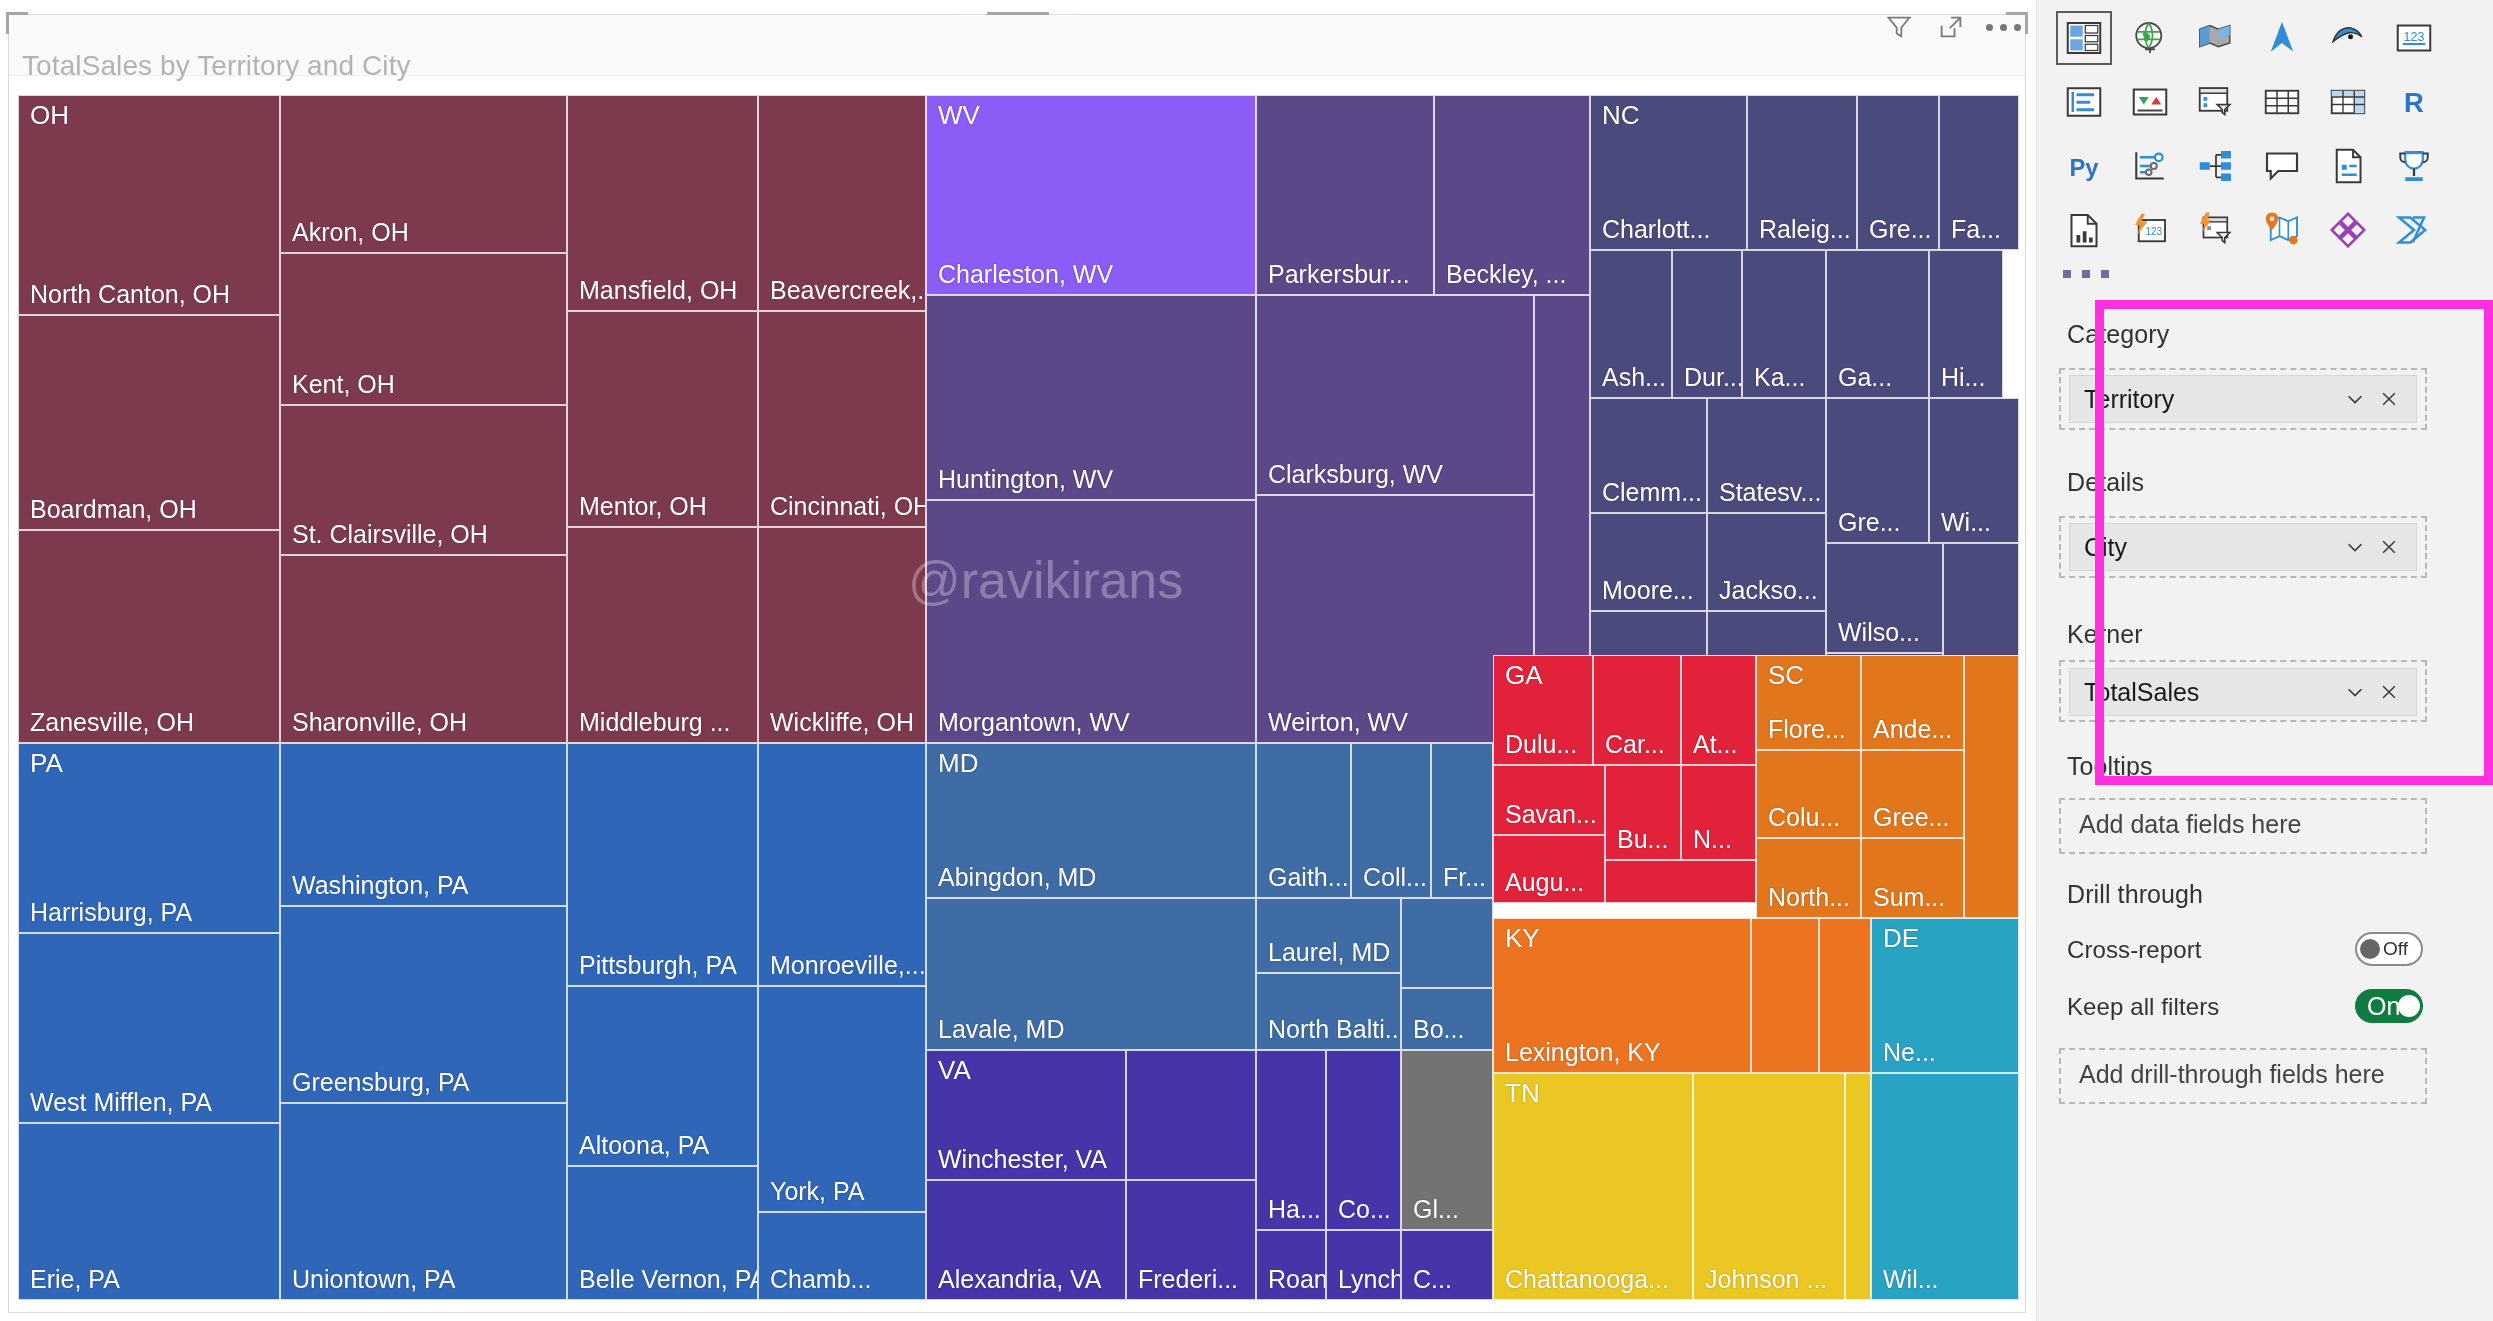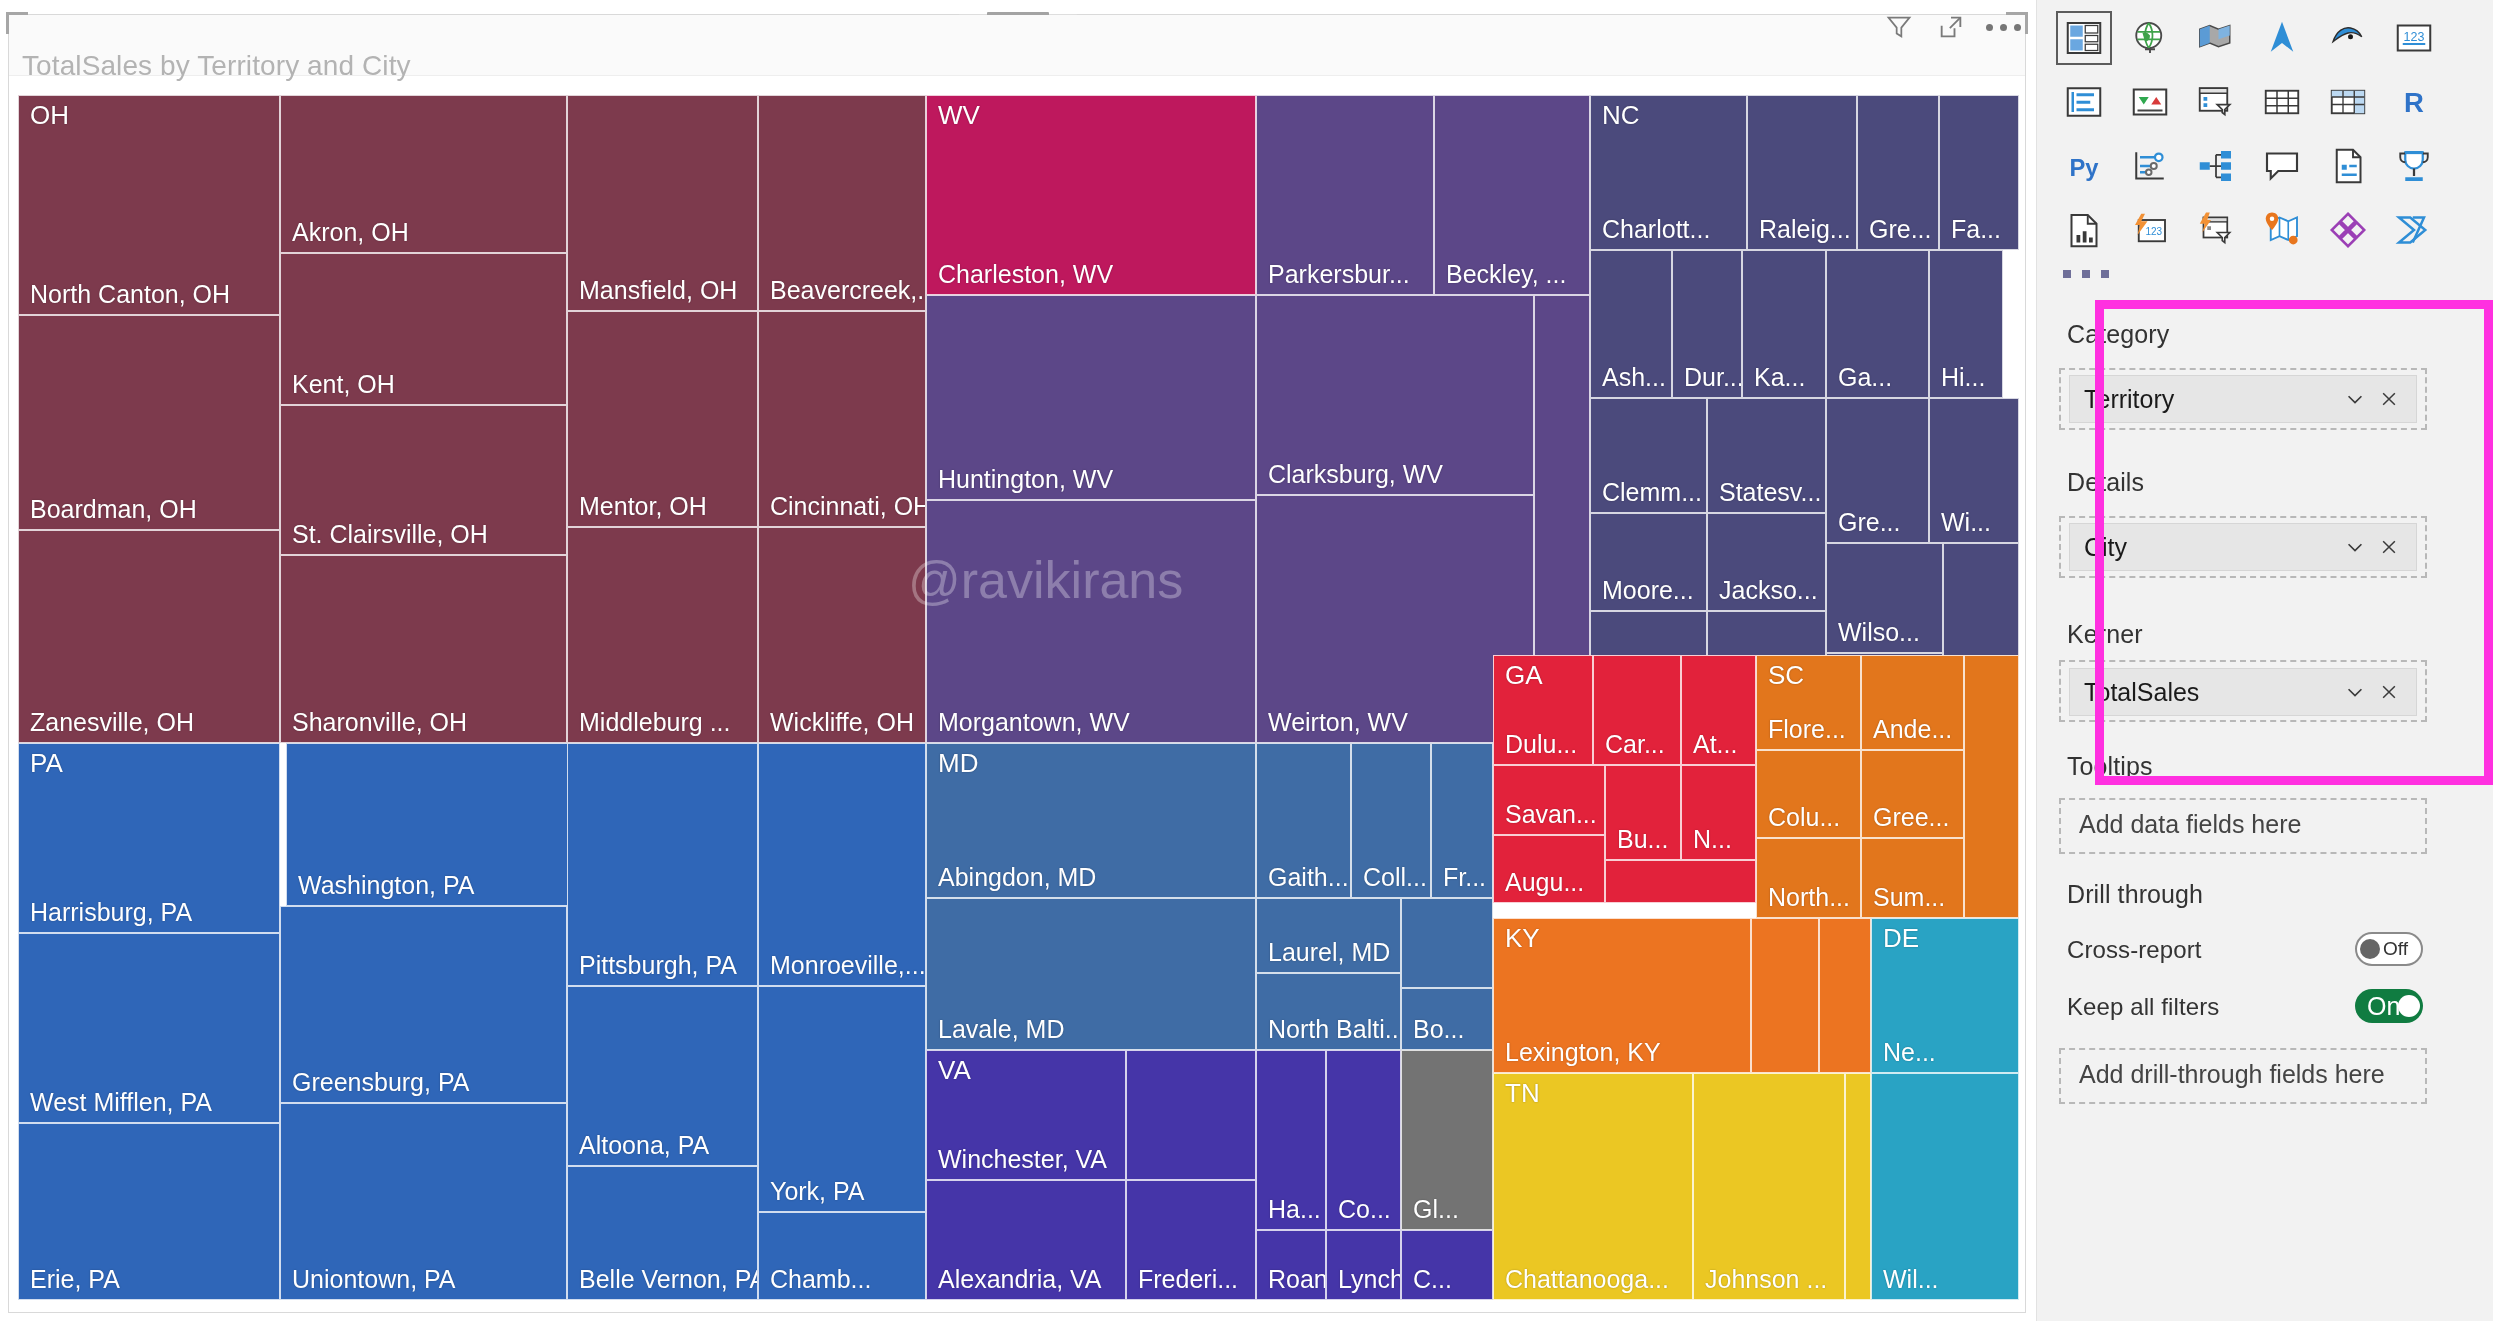--- a/index.html
+++ b/index.html
@@ -150,21 +150,21 @@
         </div>
         <div class="tile" style="left: 740px; top: 216px; width: 168px; height: 216px; background: rgb(125, 58, 77);">
           <span class="lbl">Cincinnati, OH</span>
         </div>
         <div class="tile" style="left: 740px; top: 432px; width: 168px; height: 216px; background: rgb(125, 58, 77);">
           <span class="lbl">Wickliffe, OH</span>
         </div>
         <div class="tile" style="left: 908px; top: 0px; width: 330px; height: 200px; background: transparent; border: 1px solid transparent; z-index: 5; pointer-events: none;">
           <span class="hdr">WV</span>
         </div>
-        <div class="tile" style="left: 908px; top: 0px; width: 330px; height: 200px; background: #be185d;">
+        <div class="tile" style="left: 908px; top: 0px; width: 330px; height: 200px; background: #8b5cf6;">
           <span class="lbl">Charleston, WV</span>
         </div>
         <div class="tile" style="left: 908px; top: 200px; width: 330px; height: 205px; background: rgb(92, 71, 136);">
           <span class="lbl">Huntington, WV</span>
         </div>
         <div class="tile" style="left: 908px; top: 405px; width: 330px; height: 243px; background: rgb(92, 71, 136);">
           <span class="lbl">Morgantown, WV</span>
         </div>
         <div class="tile" style="left: 1238px; top: 0px; width: 178px; height: 200px; background: rgb(92, 71, 136);">
           <span class="lbl">Parkersbur...</span>
@@ -245,21 +245,21 @@
         </div>
         <div class="tile" style="left: 0px; top: 648px; width: 262px; height: 190px; background: rgb(47, 102, 184);">
           <span class="lbl">Harrisburg, PA</span>
         </div>
         <div class="tile" style="left: 0px; top: 838px; width: 262px; height: 190px; background: rgb(47, 102, 184);">
           <span class="lbl">West Mifflen, PA</span>
         </div>
         <div class="tile" style="left: 0px; top: 1028px; width: 262px; height: 177px; background: rgb(47, 102, 184);">
           <span class="lbl">Erie, PA</span>
         </div>
-        <div class="tile" style="left: 268px; top: 648px; width: 287px; height: 163px; background: rgb(47, 102, 184);">
+        <div class="tile" style="left: 262px; top: 648px; width: 287px; height: 163px; background: rgb(47, 102, 184);">
           <span class="lbl">Washington, PA</span>
         </div>
         <div class="tile" style="left: 262px; top: 811px; width: 287px; height: 197px; background: rgb(47, 102, 184);">
           <span class="lbl">Greensburg, PA</span>
         </div>
         <div class="tile" style="left: 262px; top: 1008px; width: 287px; height: 197px; background: rgb(47, 102, 184);">
           <span class="lbl">Uniontown, PA</span>
         </div>
         <div class="tile" style="left: 549px; top: 648px; width: 191px; height: 243px; background: rgb(47, 102, 184);">
           <span class="lbl">Pittsburgh, PA</span>

